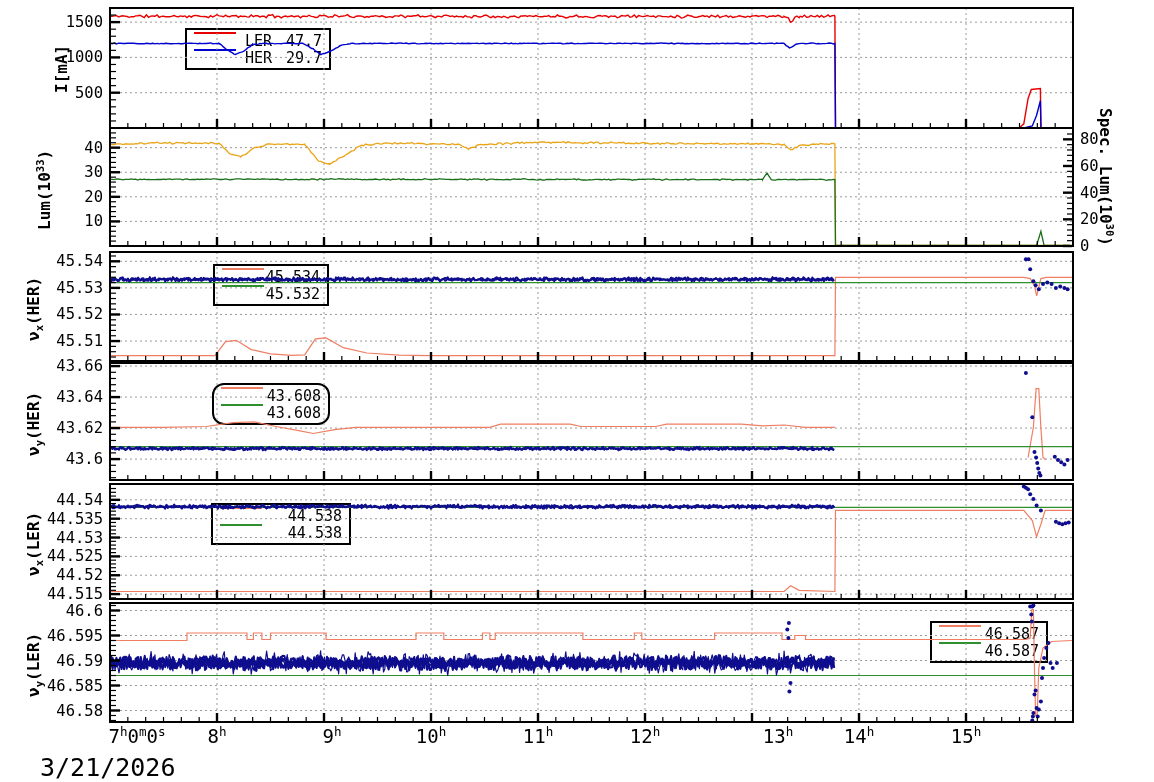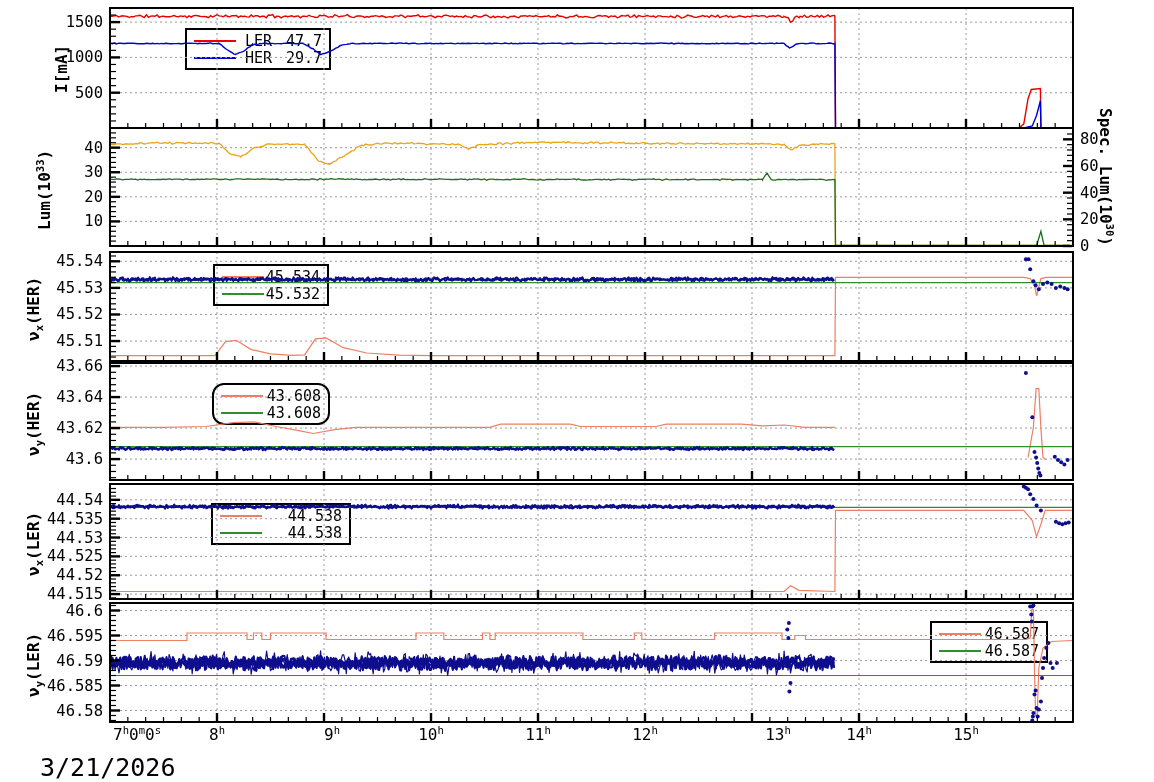--- a/index.html
+++ b/index.html
@@ -1,29 +1,29 @@
 <!DOCTYPE html>
 <html><head>
 <meta charset="utf-8">
 <style>
   html,body{margin:0;padding:0;background:#fff;}
   .fig{position:relative;width:1154px;height:782px;background:#fff;overflow:hidden;
        font-family:"DejaVu Sans Mono","Liberation Mono",monospace;color:#000;}
   .fig svg{position:absolute;left:0;top:0;pointer-events:none;}
   .legend{position:absolute;border:2px solid #000;background:transparent;
           font-size:15px;padding:2px 0;box-sizing:border-box;}
-  .lg-row{display:flex;align-items:center;height:17px;padding:0 7px;}
+  .lg-row{display:flex;height:17px;padding:0 7px;}
   .lg-line{width:42px;border-top:2px solid #000;flex:none;}
   .lg-label{margin-left:9px;}
   .lg-val{margin-left:auto;}
   .ytitle{position:absolute;font-weight:bold;font-size:16px;white-space:nowrap;
           transform:rotate(-90deg);transform-origin:0 0;}
   .rtitle{position:absolute;font-weight:bold;font-size:16px;white-space:nowrap;
           transform:rotate(90deg);transform-origin:0 0;}
-  .xlab{position:absolute;top:724px;font-size:16px;transform:translateX(-50%);white-space:nowrap;}
+  .xlab{position:absolute;top:724px;font-size:19px;transform:translateX(-50%);white-space:nowrap;}
   .datelab{position:absolute;left:40px;top:753px;font-size:25px;}
   sup{font-size:66%;} sub{font-size:66%;}
 </style>
 </head>
 <body>
 
 <div class="fig">
 
   <div class="legend" style="left:185px;top:28px;width:146px;">
     <div class="lg-row">

